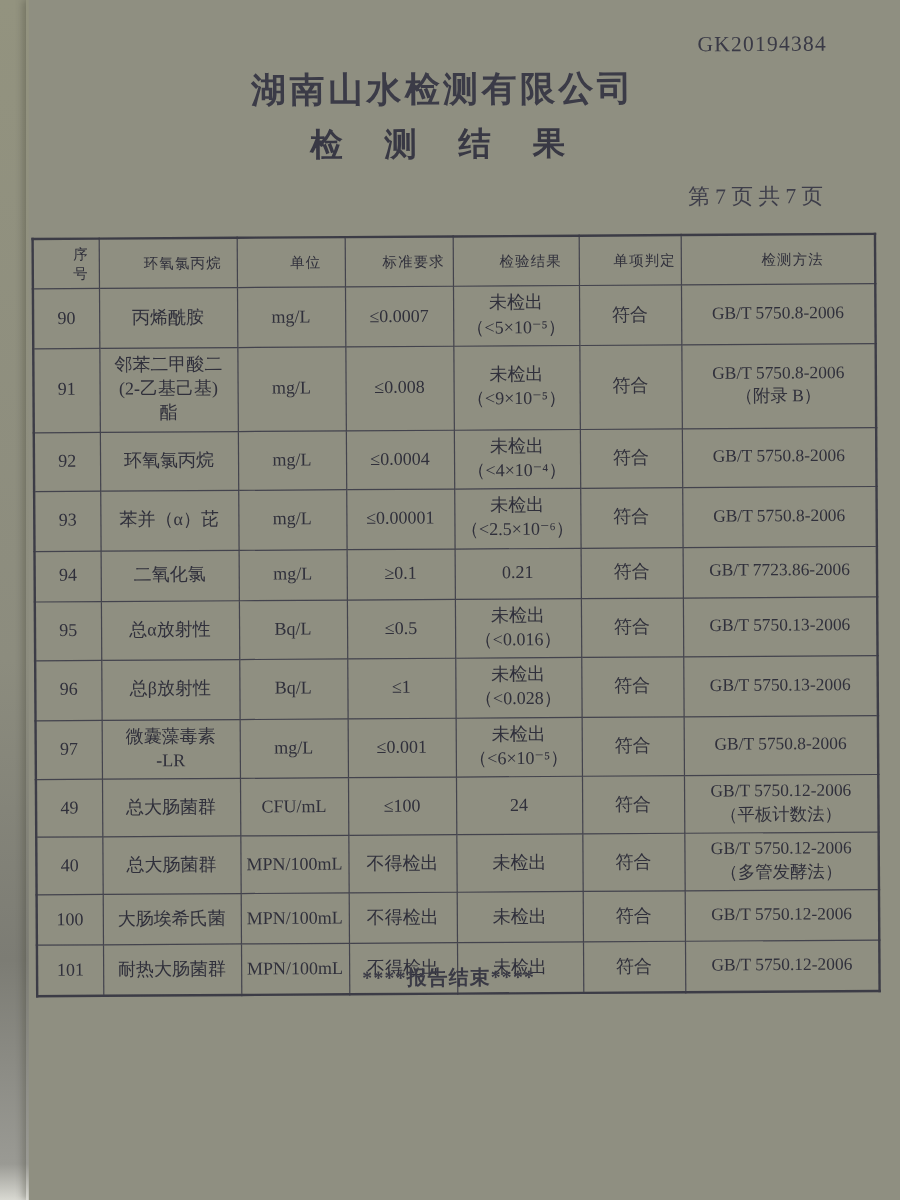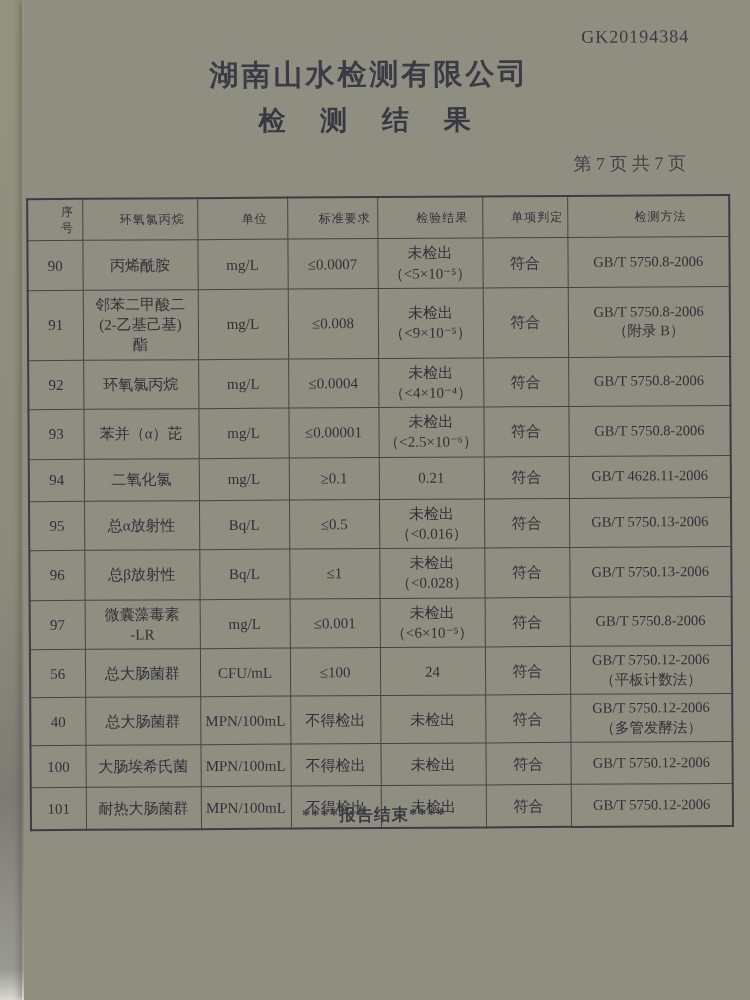--- a/index.html
+++ b/index.html
@@ -139,21 +139,21 @@
             <td class="col-judgment">符合</td>
             <td class="col-method">GB/T 5750.8-2006</td>
           </tr>
           <tr>
             <td class="col-no">94</td>
             <td class="col-item">二氧化氯</td>
             <td class="col-unit">mg/L</td>
             <td class="col-standard">≥0.1</td>
             <td class="col-result">0.21</td>
             <td class="col-judgment">符合</td>
-            <td class="col-method">GB/T 4628.11-2006</td>
+            <td class="col-method">GB/T 7723.86-2006</td>
           </tr>
           <tr>
             <td class="col-no">95</td>
             <td class="col-item">总α放射性</td>
             <td class="col-unit">Bq/L</td>
             <td class="col-standard">≤0.5</td>
             <td class="col-result">未检出
 （&lt;0.016）</td>
             <td class="col-judgment">符合</td>
             <td class="col-method">GB/T 5750.13-2006</td>
@@ -173,21 +173,21 @@
             <td class="col-item">微囊藻毒素
 -LR</td>
             <td class="col-unit">mg/L</td>
             <td class="col-standard">≤0.001</td>
             <td class="col-result">未检出
 （&lt;6×10⁻⁵）</td>
             <td class="col-judgment">符合</td>
             <td class="col-method">GB/T 5750.8-2006</td>
           </tr>
           <tr>
-            <td class="col-no">56</td>
+            <td class="col-no">49</td>
             <td class="col-item">总大肠菌群</td>
             <td class="col-unit">CFU/mL</td>
             <td class="col-standard">≤100</td>
             <td class="col-result">24</td>
             <td class="col-judgment">符合</td>
             <td class="col-method">GB/T 5750.12-2006
 （平板计数法）</td>
           </tr>
           <tr>
             <td class="col-no">40</td>

